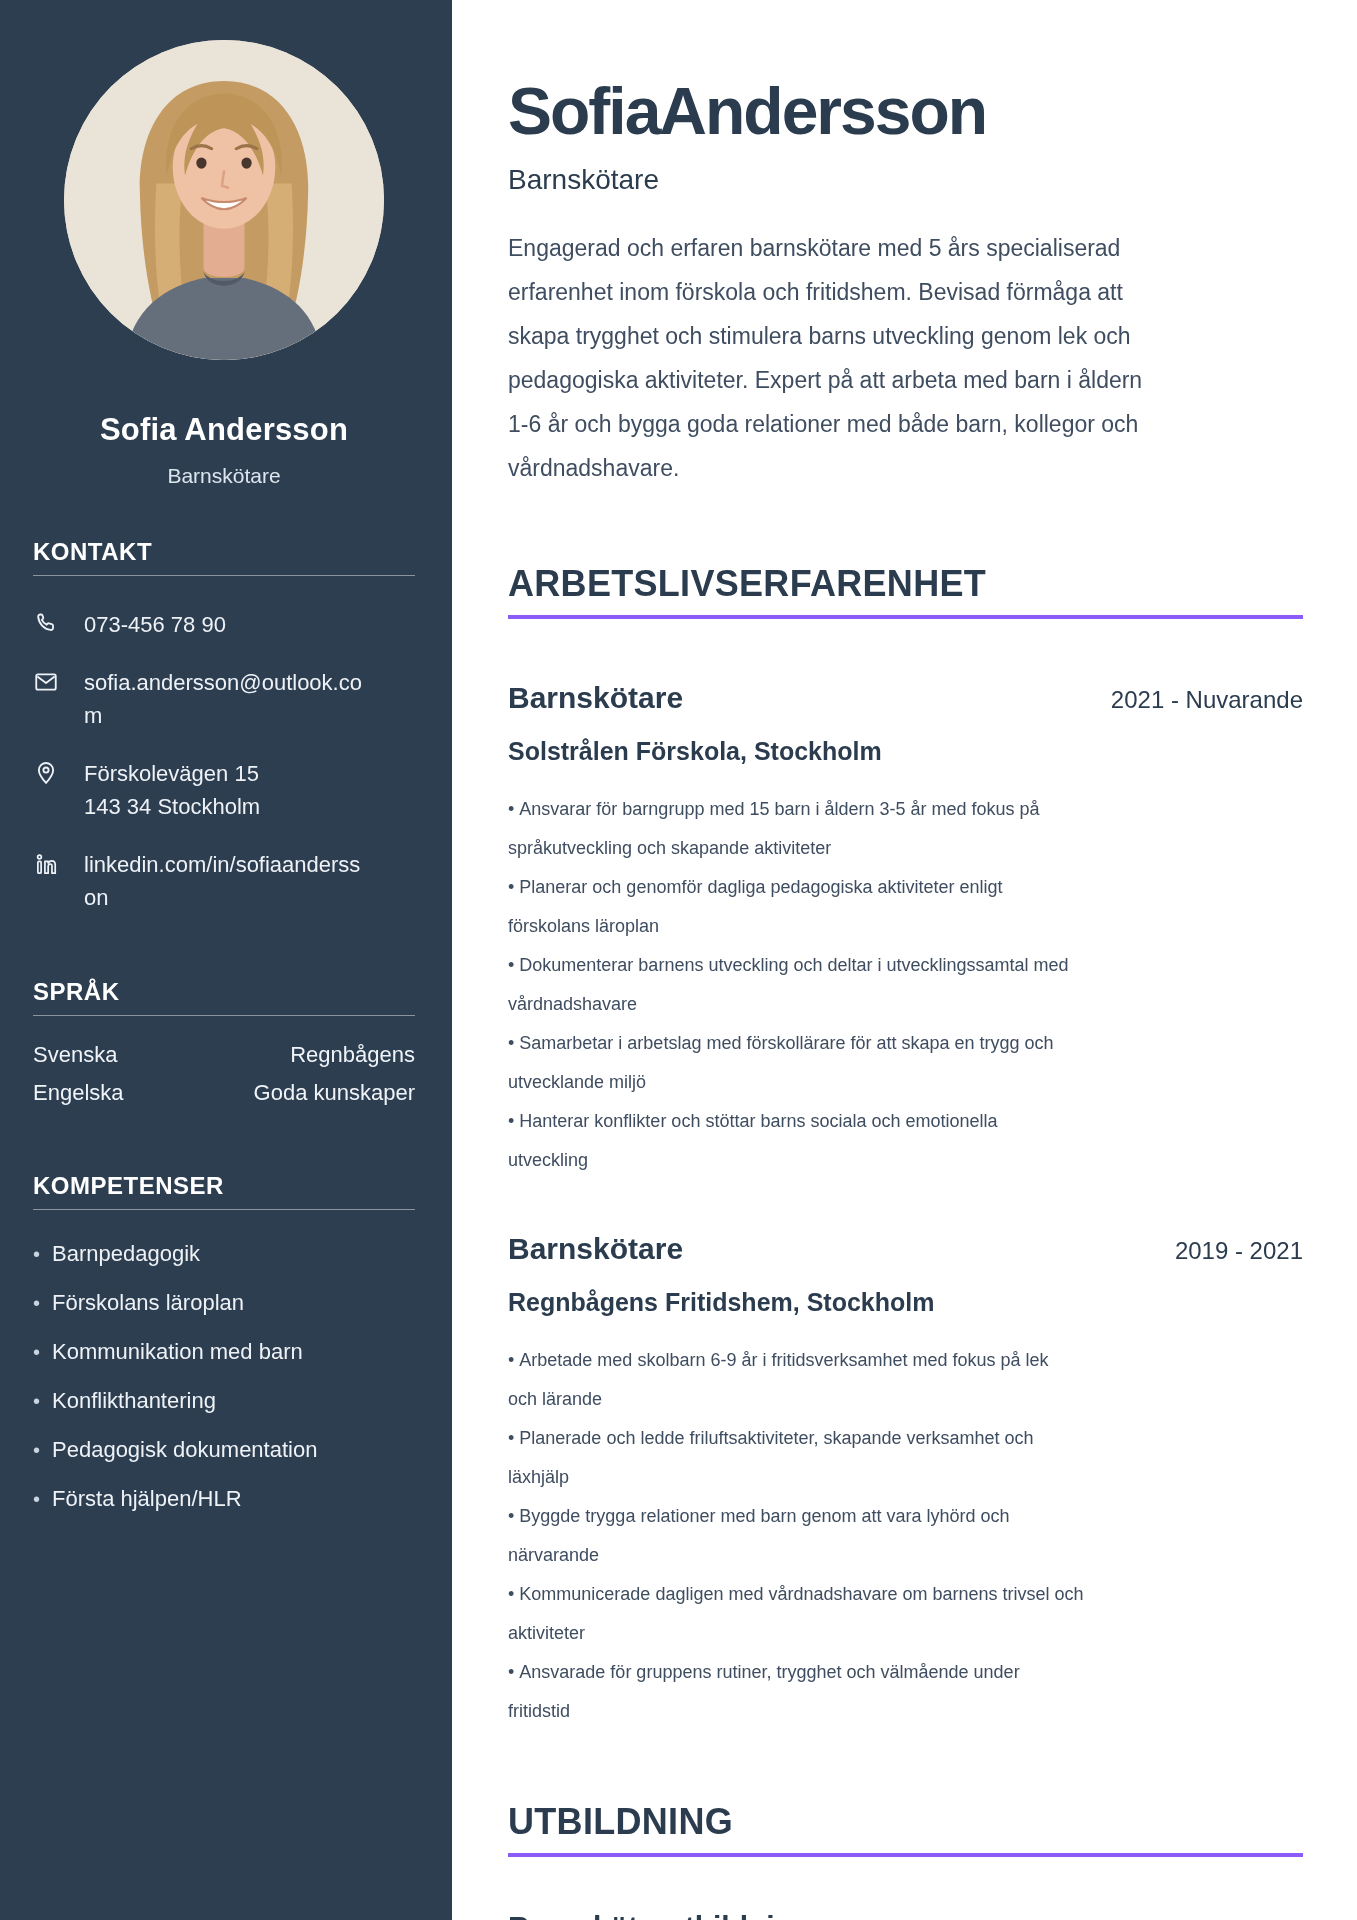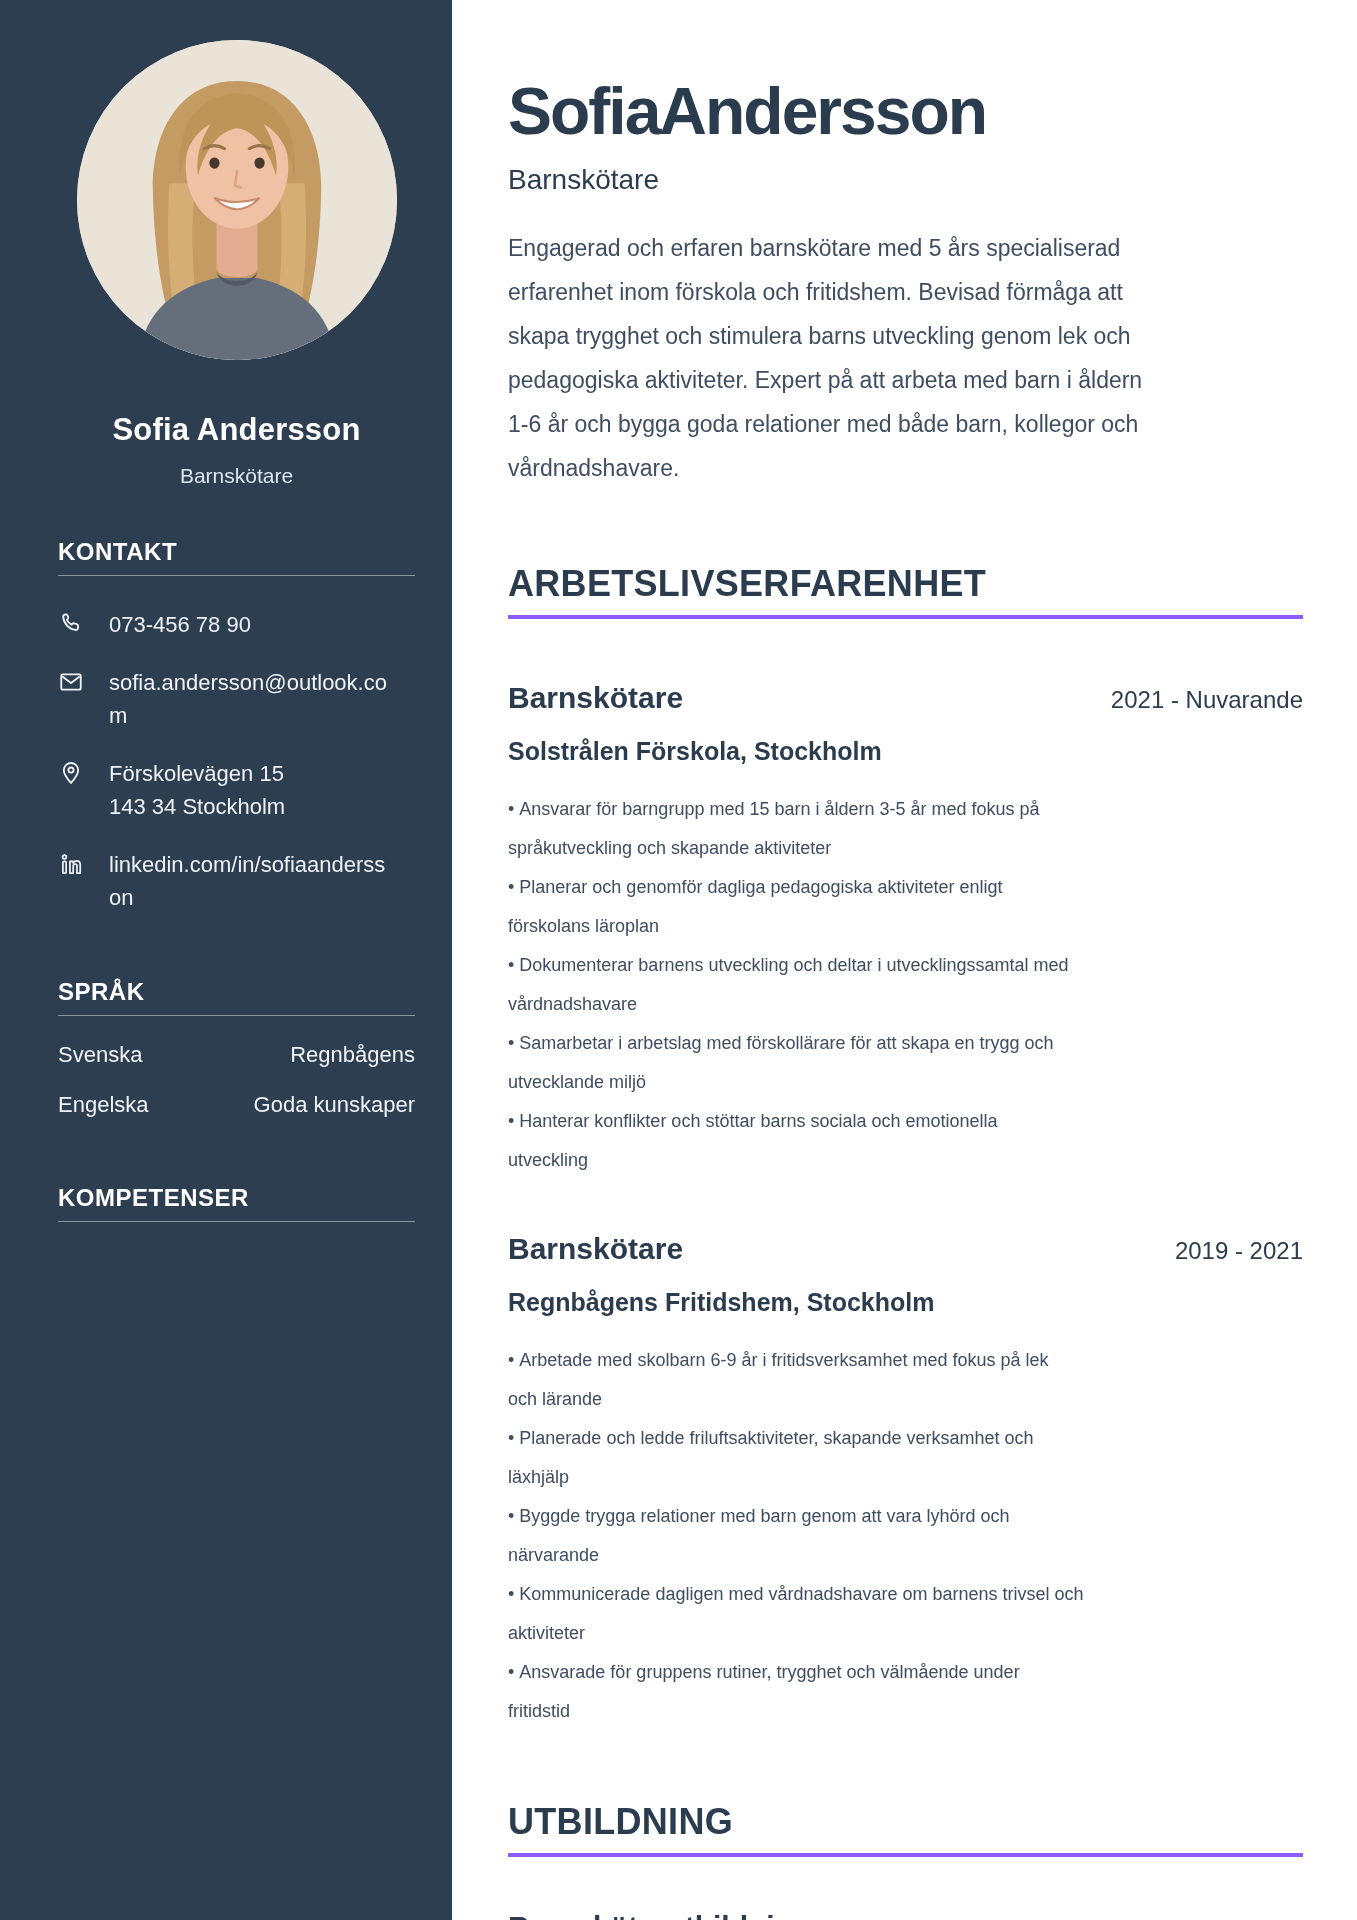--- a/index.html
+++ b/index.html
@@ -10,21 +10,21 @@
     color: #3f4d60;
     display: flex;
   }
 
   
   .sidebar {
     width: 452px;
     min-width: 452px;
     height: 1920px;
     background: #2d3e50;
-    padding: 40px 37px 0 58px;
+    padding: 40px 37px 0 33px;
     color: #eef2f7;
   }
   .photo-wrap {
     width: 320px; height: 320px;
     margin: 0 auto;
     border-radius: 50%;
     overflow: hidden;
     background: #eae3d8;
   }
   .photo-wrap svg { display: block; width: 100%; height: 100%; }
@@ -73,21 +73,21 @@
     line-height: 33px;
     white-space: pre-line;
     color: #eef2f7;
   }
 
   .lang-list { margin-top: 26px; }
   .lang-row {
     display: flex;
     justify-content: space-between;
     font-size: 22px;
-    margin-top: 24px;
+    margin-top: 12px;
     color: #f0f4f9;
   }
 
   .skill-list { margin-top: 30px; }
   .skill-item {
     font-size: 22px;
     line-height: 27px;
     margin-bottom: 21px;
     color: #eef2f7;
   }
@@ -251,20 +251,28 @@
       <span>Svenska</span>
       <span>Regnbågens</span>
     </div>
     <div class="lang-row">
       <span>Engelska</span>
       <span>Goda kunskaper</span>
     </div>
   </div>
 
   <div class="side-heading skills">KOMPETENSER</div>
+  <div class="skill-list">
+    <div class="skill-item">Barnpedagogik</div>
+    <div class="skill-item">Förskolans läroplan</div>
+    <div class="skill-item">Kommunikation med barn</div>
+    <div class="skill-item">Konflikthantering</div>
+    <div class="skill-item">Pedagogisk dokumentation</div>
+    <div class="skill-item">Första hjälpen/HLR</div>
+  </div>
 </aside>
 
 <main class="main">
 
   <h1 class="main-name">SofiaAndersson</h1>
   <div class="main-role">Barnskötare</div>
 
   <p class="summary">Engagerad och erfaren barnskötare med 5 års specialiserad
 erfarenhet inom förskola och fritidshem. Bevisad förmåga att
 skapa trygghet och stimulera barns utveckling genom lek och

